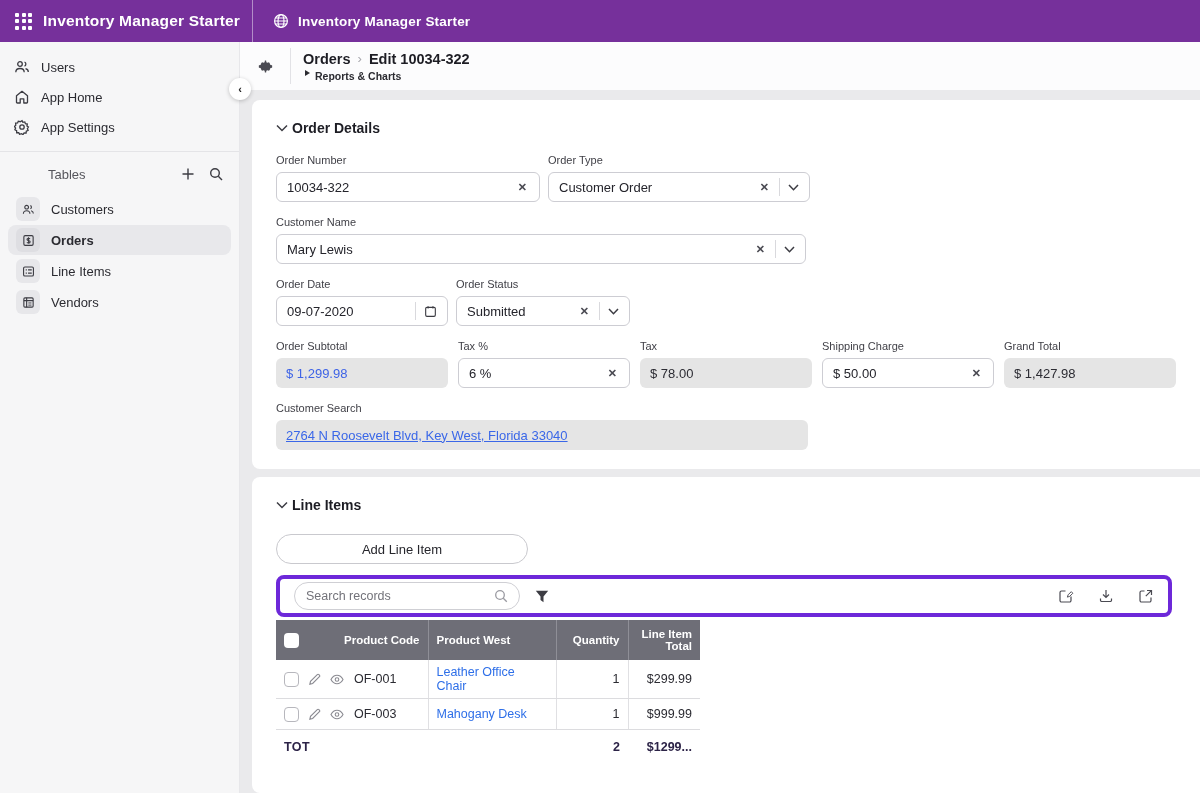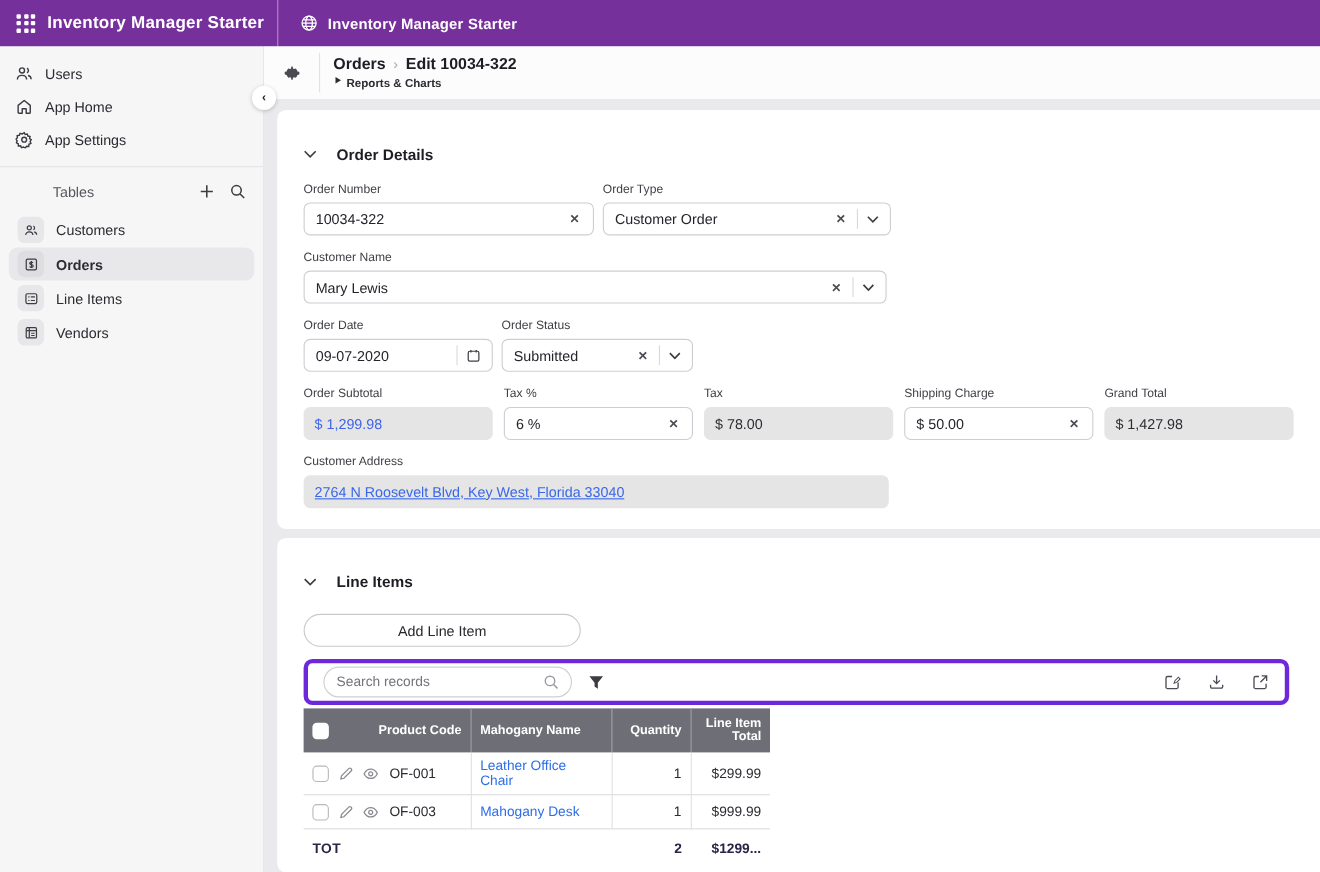--- a/index.html
+++ b/index.html
@@ -74,21 +74,21 @@
   .crumb-sep { color: #a8a8ae; font-weight: normal; font-size: 13px; }
   .crumb-line2 { display: flex; align-items: flex-start; gap: 5px; margin-top: 3px; margin-left: 2px;
                  font-size: 10.5px; font-weight: bold; color: #2b2b31; }
   .tri { width: 0; height: 0; border-left: 5px solid #2b2b31; border-top: 3.5px solid transparent; border-bottom: 3.5px solid transparent; }
 
   .content { flex: 1; background: #eaeaec; padding: 10px 0 0 12px; overflow: hidden; display: flex; flex-direction: column; }
   .card { background: #fff; border-radius: 8px 0 0 8px; }
   .card-1 { padding: 14px 24px 19px 24px; }
   .card-2 { margin-top: 8px; flex: 1; padding: 14px 24px 0 24px; }
 
-  .sect-head { display: flex; align-items: center; gap: 18px; padding: 6px 0 4px 0; cursor: pointer; margin-top: 12px; }
+  .sect-head { display: flex; align-items: center; gap: 4px; padding: 6px 0 4px 0; cursor: pointer; }
   .sect-title { font-size: 14px; font-weight: bold; color: #1d1d24; }
   .chev-icon { color: #3c3c43; }
 
   
   .form-row { display: flex; gap: 8px; margin-top: 14px; }
   .form-row.tight { gap: 10px; }
   .field { display: flex; flex-direction: column; }
   .f-label { font-size: 11px; color: #3f3f46; margin-bottom: 6px; }
   .control {
     height: 30px; border: 1px solid #cdcdd3; border-radius: 6px; background: #fff;
@@ -412,21 +412,21 @@
           <div class="field" style="width:172px">
             <span class="f-label">Grand Total</span>
             <div class="control readonly">
               <span class="val-dark">$ 1,427.98</span>
             </div>
           </div>
         </div>
 
         <div class="form-row">
           <div class="field" style="width:532px">
-            <span class="f-label">Customer Address</span>
+            <span class="f-label">Customer Search</span>
             <div class="control readonly">
               <span class="addr-link">2764 N Roosevelt Blvd, Key West, Florida 33040</span>
             </div>
           </div>
         </div>
       </div>
 
       <div class="card card-2">
         <div class="sect-head">
           <span class="chev-icon">
@@ -485,21 +485,21 @@
               <col style="width:72px">
             </colgroup>
           <thead>
             <tr>
               <th class="th-code">
                 <span class="th-inner">
                   <span class="cbx head"></span>
                   <span class="lbl">Product Code</span>
                 </span>
               </th>
-              <th class="th-name">Mahogany Name</th>
+              <th class="th-name">Product West</th>
               <th class="th-num">Quantity</th>
               <th class="th-num">Line Item Total</th>
             </tr>
           </thead>
           <tbody>
             <tr>
               <td>
                 <span class="cell-actions">
                   <span class="cbx"></span>
                   <span class="row-icon">

